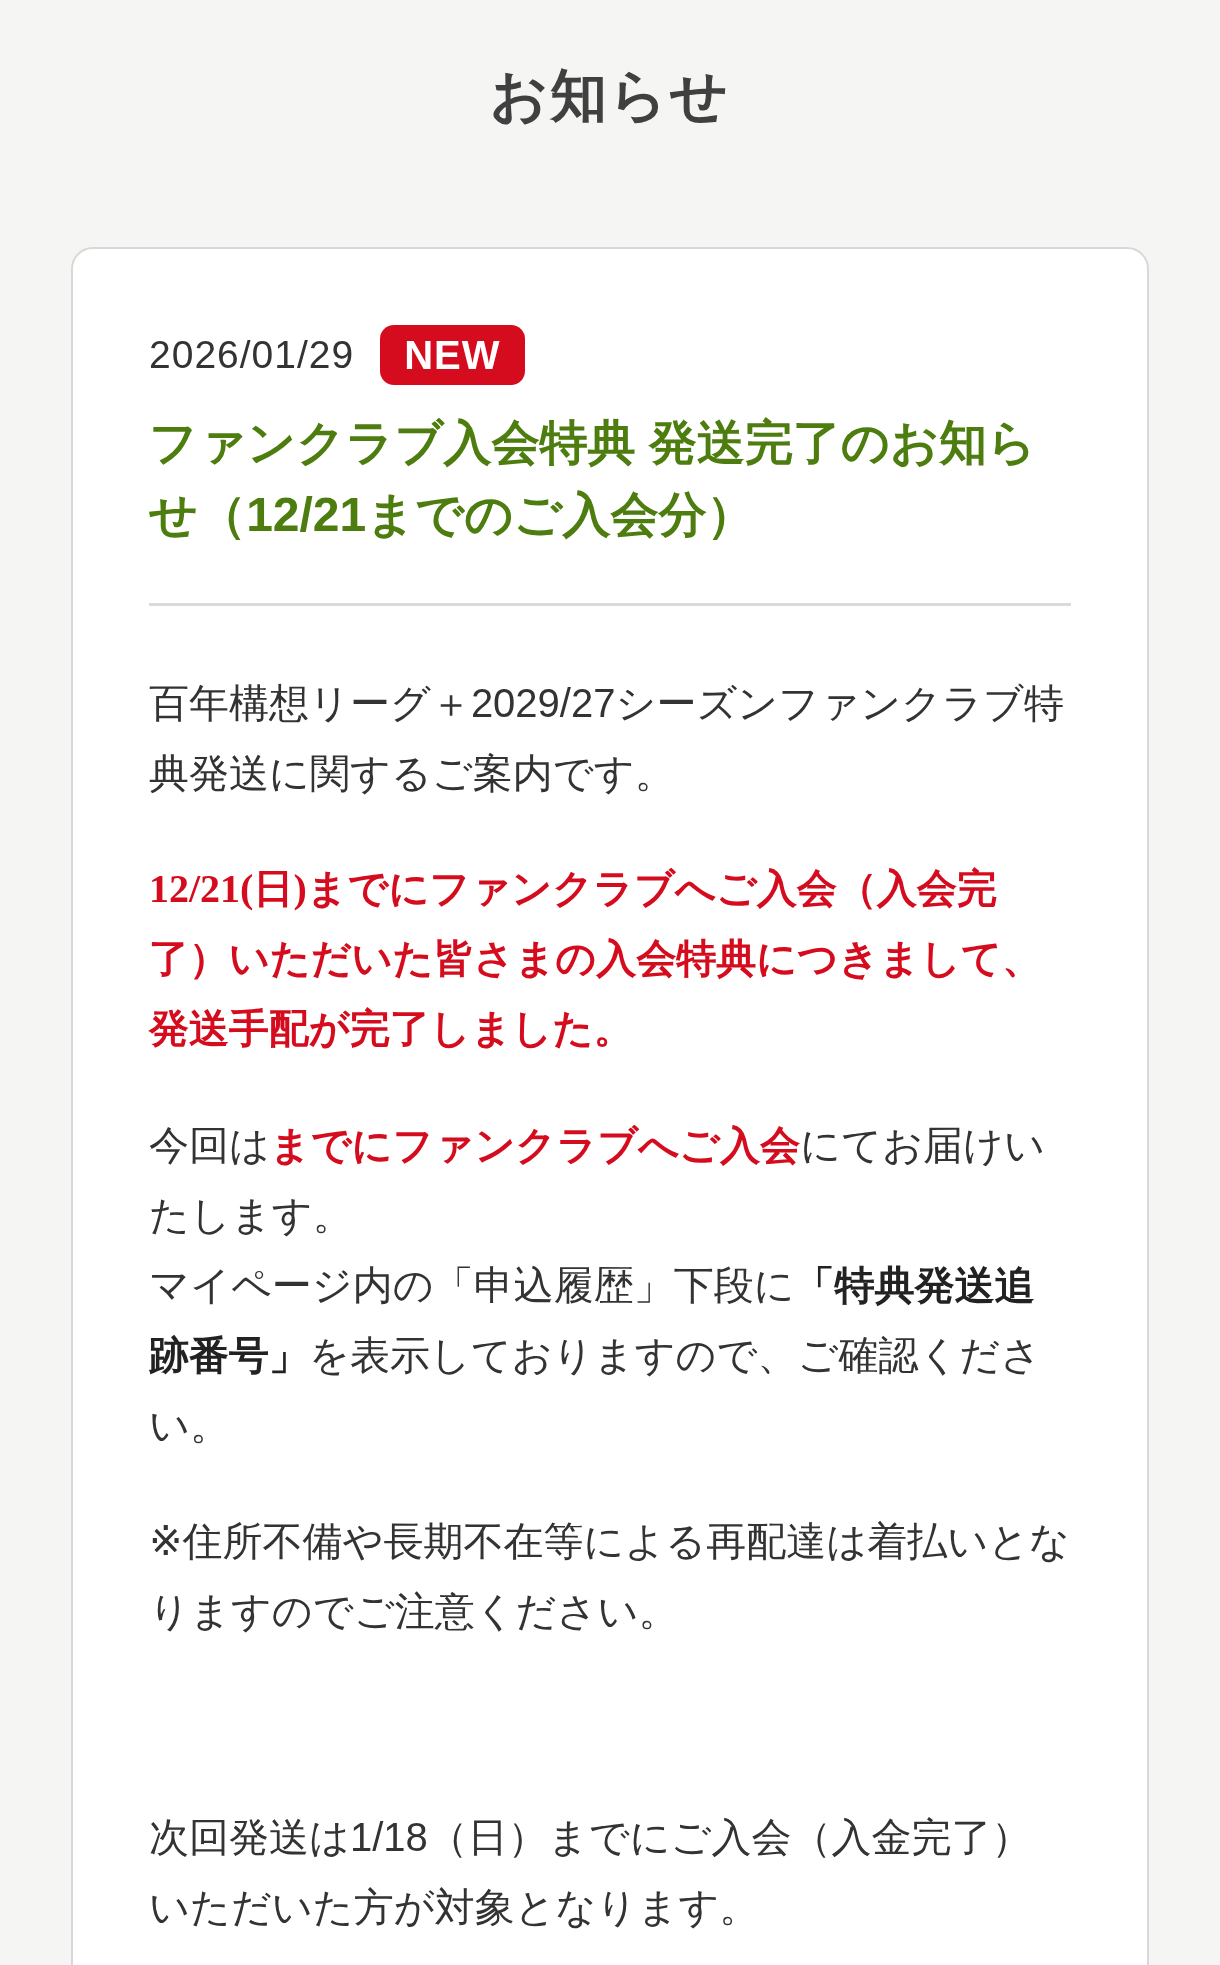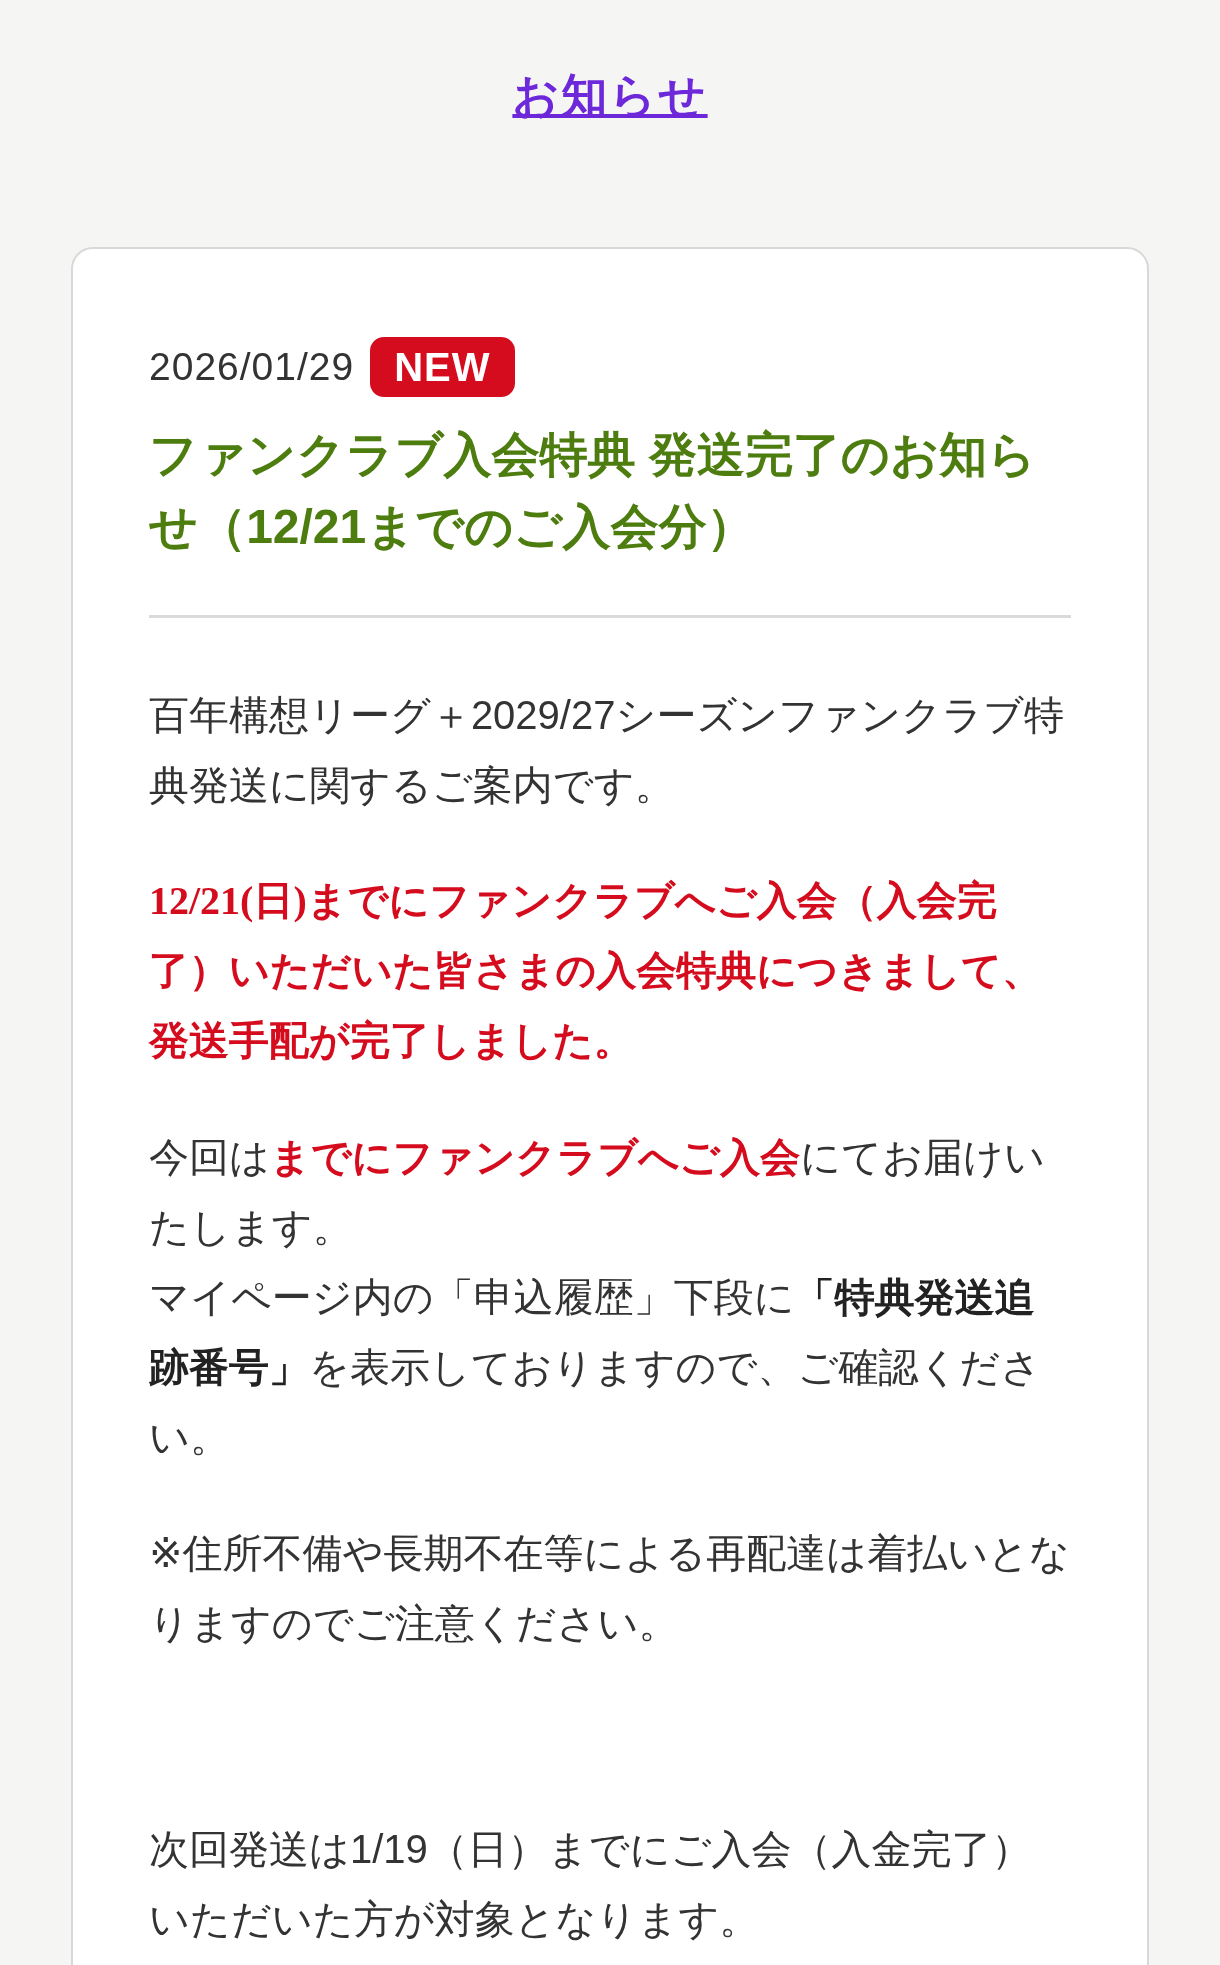--- a/index.html
+++ b/index.html
@@ -9,43 +9,41 @@
     overflow: hidden;
     background: #f5f5f4;
     font-family: "Liberation Sans", "DejaVu Sans", sans-serif;
     -webkit-font-smoothing: antialiased;
   }
   .page-header {
     padding-top: 70px;
     text-align: center;
   }
   .page-title {
-    font-size: 46px;
+    font-size: 57px;
     line-height: 50px;
     font-weight: 800;
-    color: #6d28d9;
+    color: #404040;
     letter-spacing: 2px;
-    text-decoration: underline;
   }
   .notice-card {
     position: absolute;
     left: 71px;
     top: 247px;
     width: 1078px;
     height: 1900px; 
     background: #ffffff;
     border: 2px solid #d8d8d8;
     border-radius: 22px;
     padding: 76px 76px 0 76px;
   }
   .date-row {
     display: flex;
     align-items: center;
-    gap: 16px;
-    margin-top: 12px;
+    gap: 26px;
   }
   .notice-date {
     font-size: 39px;
     color: #333333;
     letter-spacing: 1px;
   }
   .new-badge {
     display: inline-block;
     background: #d50c1d;
     color: #ffffff;
@@ -116,17 +114,17 @@
   <section class="notice-body">
 
     <p class="para-intro">百年構想リーグ＋2029/27シーズンファンクラブ特典発送に関するご案内です。</p>
 
     <p class="para-highlight">12/21(日)までにファンクラブへご入会（入会完了）いただいた皆さまの入会特典につきまして、発送手配が完了しました。</p>
 
     <p class="para-delivery"><span>今回は</span><span class="accent-bold">までにファンクラブへご入会</span><span>にてお届けいたします。</span><br><span>マイページ内の「申込履歴」下段に</span><span class="plain-bold">「特典発送追跡番号」</span><span>を表示しておりますので、ご確認ください。</span></p>
 
     <p class="para-note">※住所不備や長期不在等による再配達は着払いとなりますのでご注意ください。</p>
 
-    <p class="para-next">次回発送は1/19（日）までにご入会（入金完了）いただいた方が対象となります。</p>
+    <p class="para-next">次回発送は1/18（日）までにご入会（入金完了）いただいた方が対象となります。</p>
 
   </section>
 
 </article>
 
 </body></html>

